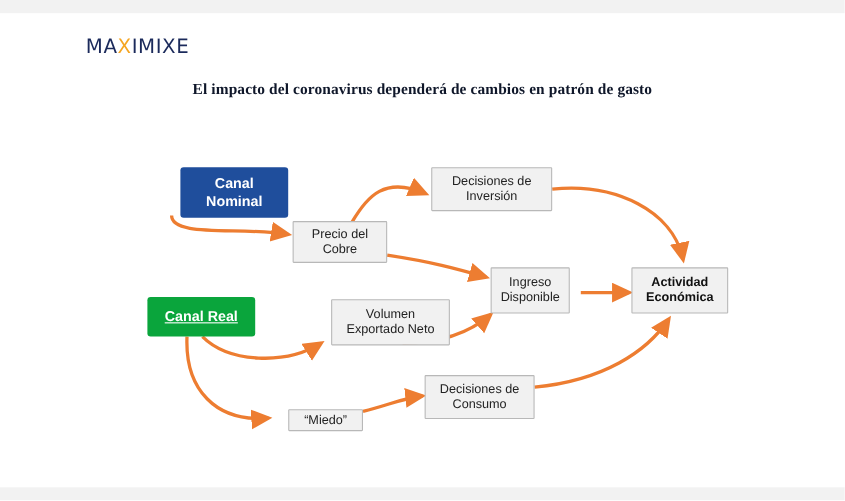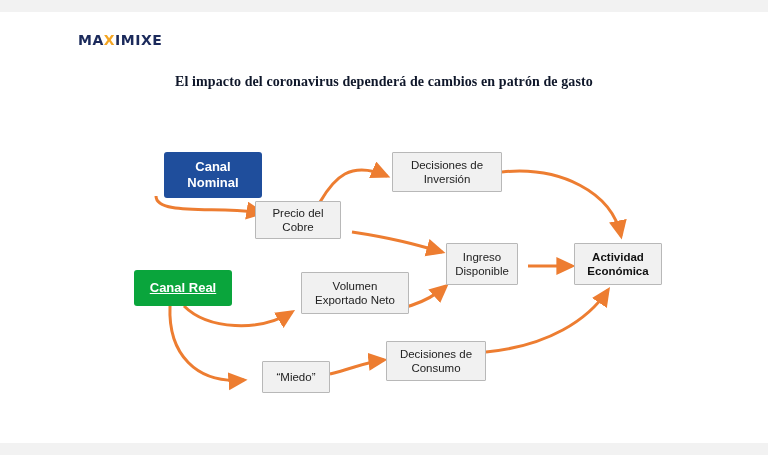--- a/index.html
+++ b/index.html
@@ -29,22 +29,22 @@
     background: #f2f2f2;
   }
   .bar.top { top: 0; }
   .bar.bottom { bottom: 0; }
 
   
   #logo {
     position: absolute;
     left: 78px;
     top: 32px;
-    font-size: 14px;
-    font-weight: bold;
+    font-size: 18px;
+    font-weight: normal;
     letter-spacing: 0.5px;
     color: #1b2a5b;
     font-family: "DejaVu Sans", sans-serif;
   }
   #logo .x-letter {
     color: #f5a623;
   }
 
   
   #title {
@@ -161,21 +161,21 @@
       <span>Nominal</span>
     </div>
   </div>
 
   <div class="node green" style="left:134px; top:270px; width:98px; height:36px;">
     <div>
       <span>Canal Real</span>
     </div>
   </div>
 
-  <div class="node" style="left:255px; top:201px; width:86px; height:38px;">
+  <div class="node" style="left:266px; top:201px; width:86px; height:38px;">
     <div>
       <span>Precio del</span>
       <span>Cobre</span>
     </div>
   </div>
 
   <div class="node" style="left:392px; top:152px; width:110px; height:40px;">
     <div>
       <span>Decisiones de</span>
       <span>Inversión</span>
@@ -189,21 +189,21 @@
     </div>
   </div>
 
   <div class="node" style="left:446px; top:243px; width:72px; height:42px;">
     <div>
       <span>Ingreso</span>
       <span>Disponible</span>
     </div>
   </div>
 
-  <div class="node" style="left:262px; top:361px; width:68px; height:32px;">
+  <div class="node" style="left:262px; top:372px; width:68px; height:20px;">
     <div>
       <span>“Miedo”</span>
     </div>
   </div>
 
   <div class="node" style="left:386px; top:341px; width:100px; height:40px;">
     <div>
       <span>Decisiones de</span>
       <span>Consumo</span>
     </div>

